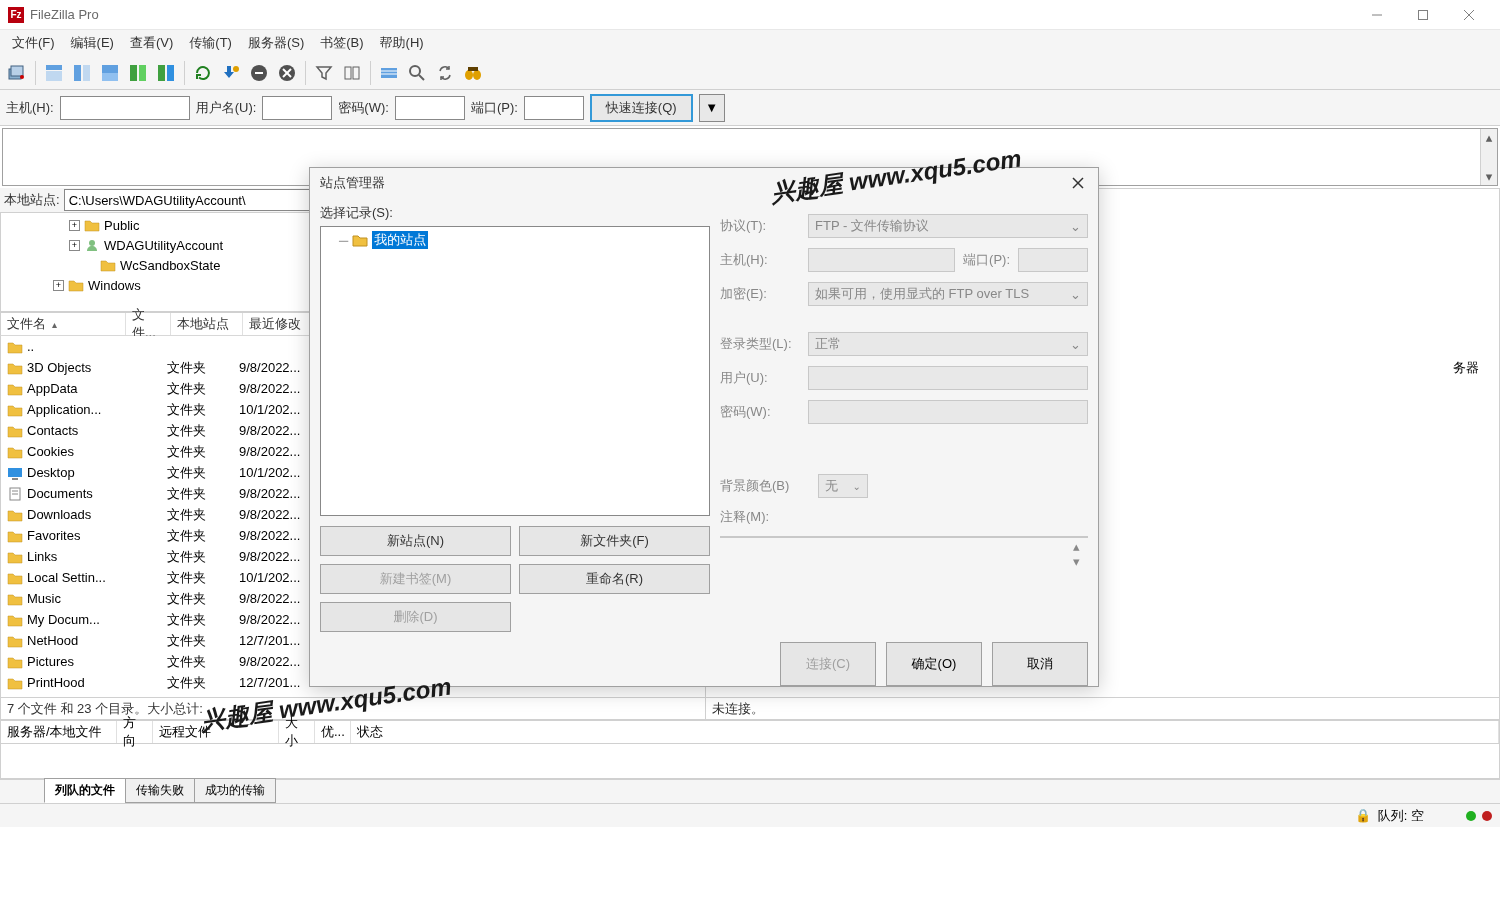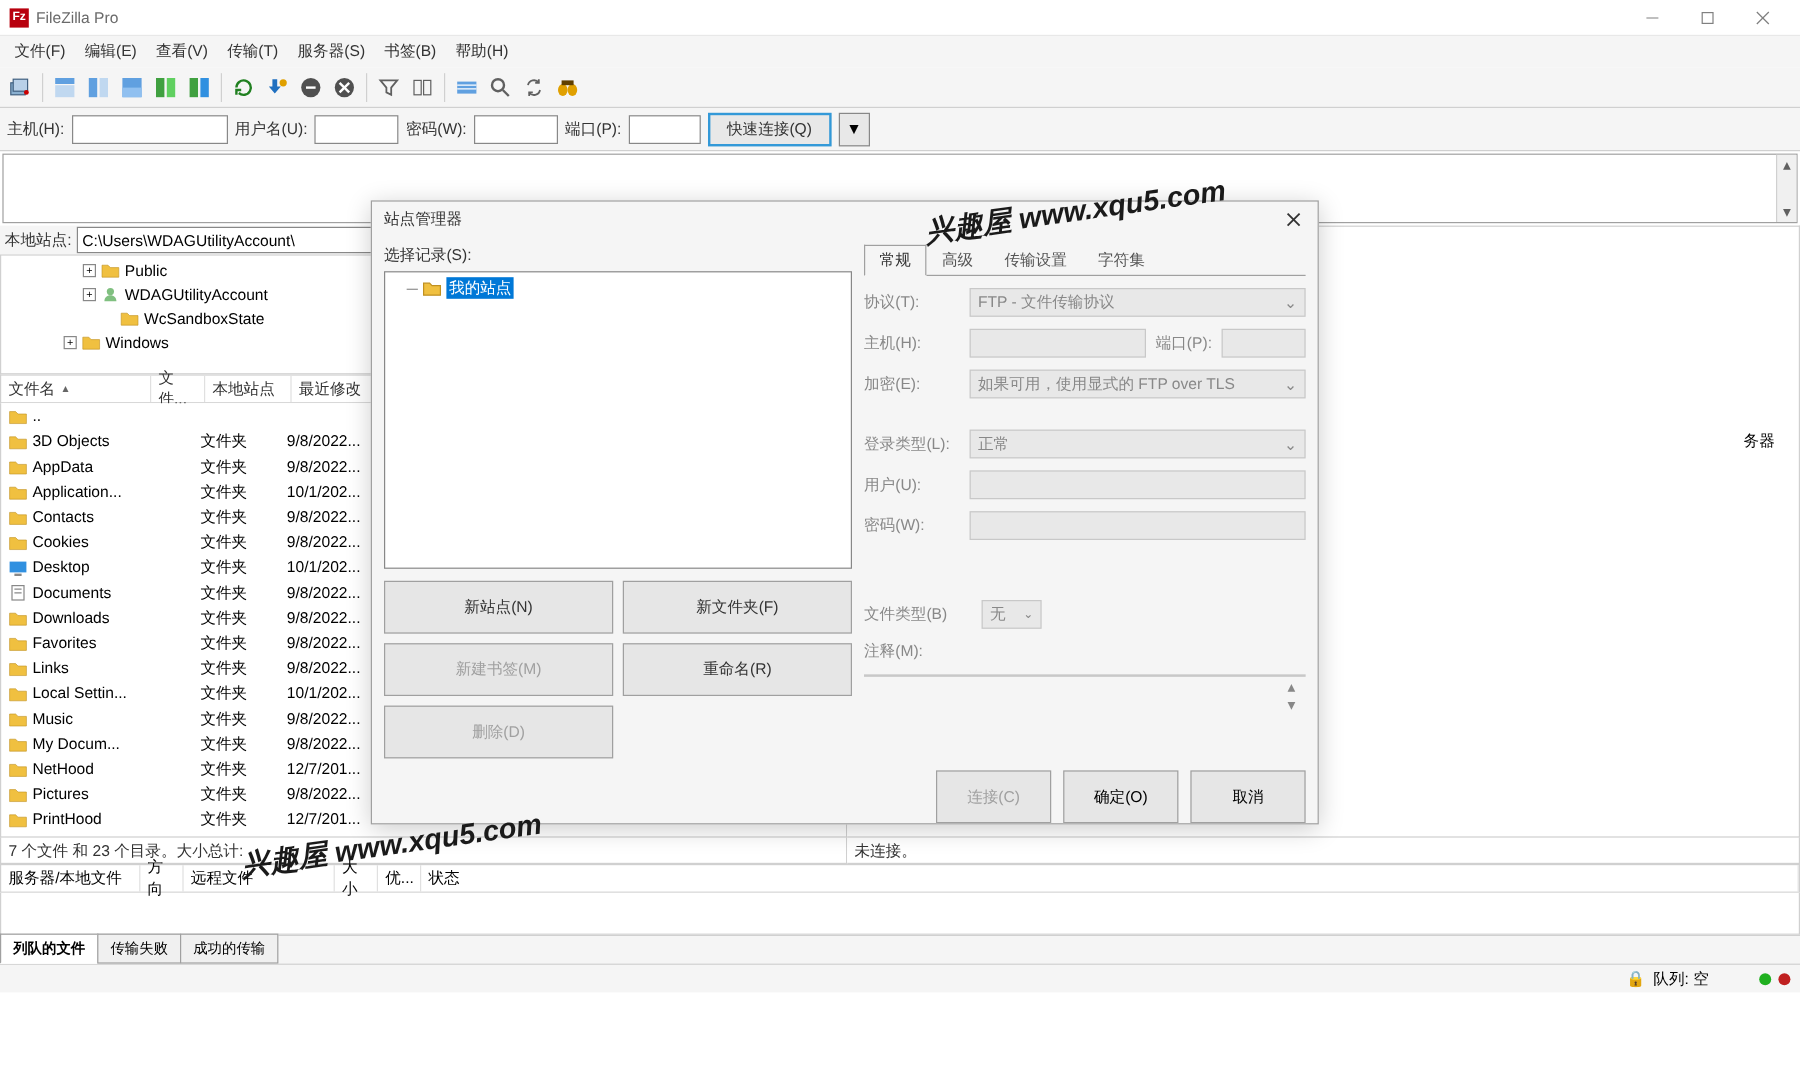--- a/index.html
+++ b/index.html
@@ -62,40 +62,40 @@
 
 .summary { height: 22px; padding: 0 6px; display: flex; align-items: center; border: 1px solid #d0d0d0; border-top: none; background: #fff; font-size: 13px; color: #333;}
 
 
 .qhead { height: 24px; display: flex; align-items: center; background: #fff; border: 1px solid #d0d0d0;}
 .qhead .col { padding: 0 6px; border-right: 1px solid #e0e0e0; height: 100%; display: flex; align-items: center;}
 
 
 .btabs { height: 24px; display: flex; align-items: flex-end; background: #f5f5f5; border-top: 1px solid #d0d0d0;}
 .btabs .tab { padding: 3px 10px; border: 1px solid #a0a0a0; background: #f0f0f0; margin-right: -1px; font-size: 12px;}
-.btabs .tab.active { background: #fff; font-weight: bold; border-bottom: 1px solid #fff;}
+.btabs .tab.active { background: #fff; font-weight: bold; border-bottom: 1px solid #fff; margin-left: 44px;}
 
 
 .statusbar { height: 24px; display: flex; align-items: center; padding: 0 8px; background: #f5f5f5; border-top: 1px solid #d0d0d0;}
 .statusbar .right { margin-left: auto; display: flex; align-items: center; gap: 6px;}
 .dot { width: 10px; height: 10px; border-radius: 50%;}
 
 
 .modal { position: absolute; left: 309px; top: 167px; width: 790px; height: 520px; background: #f5f5f5; border: 1px solid #a0a0a0; box-shadow: 0 4px 20px rgba(0,0,0,0.2); z-index: 100; display: flex; flex-direction: column;}
 .modal .dlgtitle { height: 30px; display: flex; align-items: center; padding: 0 10px; color: #333;}
 .modal .dlgtitle .close { margin-left: auto; width: 20px; height: 20px; display:flex; align-items:center; justify-content:center; color:#333;}
 .modal .dlgbody { flex: 1; display: flex; padding: 6px 10px 10px 10px; gap: 10px;}
 
 .modal .leftcol { width: 390px; display: flex; flex-direction: column;}
 .modal .leftcol .label { color: #333; margin-bottom: 4px;}
 .modal .leftcol .treesel { flex: 1; border: 1px solid #888; background: #fff; padding: 4px;}
 .modal .leftcol .treesel .site { display: flex; align-items: center; gap: 4px; padding-left: 14px;}
 .modal .leftcol .treesel .site .sel { background: #0078d7; color: #fff; padding: 0 2px;}
 .modal .leftcol .btngrid { display: grid; grid-template-columns: 1fr 1fr; gap: 8px; margin-top: 10px;}
-.modal .leftcol .btngrid button { height: 44px; border: 1px solid #a0a0a0; background: #e6e6e6; color: #333;}
+.modal .leftcol .btngrid button { height: 30px; border: 1px solid #a0a0a0; background: #e6e6e6; color: #333;}
 .modal .leftcol .btngrid button:disabled { color: #a0a0a0;}
 
 .modal .rightcol { flex: 1; display: flex; flex-direction: column;}
 .modal .tabstrip { display: flex; border-bottom: 1px solid #a0a0a0; height: 26px;}
 .modal .tabstrip .tab { padding: 3px 12px; border: 1px solid transparent; color: #555;}
 .modal .tabstrip .tab.active { border: 1px solid #a0a0a0; border-bottom: 1px solid #f5f5f5; background: #f5f5f5; color: #333; margin-bottom: -1px;}
 .modal .form { padding: 10px 0; display: flex; flex-direction: column; gap: 10px;}
 .modal .frow { display: flex; align-items: center; gap: 8px;}
 .modal .frow label { width: 80px; color: #888;}
 .modal .frow .field { flex: 1; height: 24px; border: 1px solid #c8c8c8; background: #e8e8e8; padding: 0 6px; color: #888; display:flex; align-items:center;}
@@ -540,26 +540,20 @@
       <div class="btngrid">
         <button>新站点(N)</button>
         <button>新文件夹(F)</button>
         <button disabled="">新建书签(M)</button>
         <button>重命名(R)</button>
         <button disabled="">删除(D)</button>
       </div>
     </div>
 
     <div class="rightcol">
-      <div class="tabstrip">
-        <div class="tab active">常规</div>
-        <div class="tab">高级</div>
-        <div class="tab">传输设置</div>
-        <div class="tab">字符集</div>
-      </div>
       <div class="form">
         <div class="frow">
           <label>协议(T):</label>
           <div class="field">
               <span>FTP - 文件传输协议</span>
               <span style="margin-left:auto;color:#888;">⌄</span>
             </div>
         </div>
         <div class="frow">
           <label>主机(H):</label>
@@ -585,21 +579,21 @@
         <div class="frow">
           <label>用户(U):</label>
           <div class="field"></div>
         </div>
         <div class="frow">
           <label>密码(W):</label>
           <div class="field"></div>
         </div>
         <div style="height:30px;"></div>
         <div class="frow">
-          <label style="width:90px">文件类型(B)</label>
+          <label style="width:90px">背景颜色(B)</label>
           <div class="field" style="flex:none;width:50px">
               <span>无</span>
               <span style="margin-left:auto;color:#888;font-size:10px;">⌄</span>
             </div>
         </div>
         <div><label style="color:#888;">注释(M):</label></div>
         <div class="comments" style="height:80px;">
           <div class="vs">
               <span>▴</span>
               <span>▾</span>

